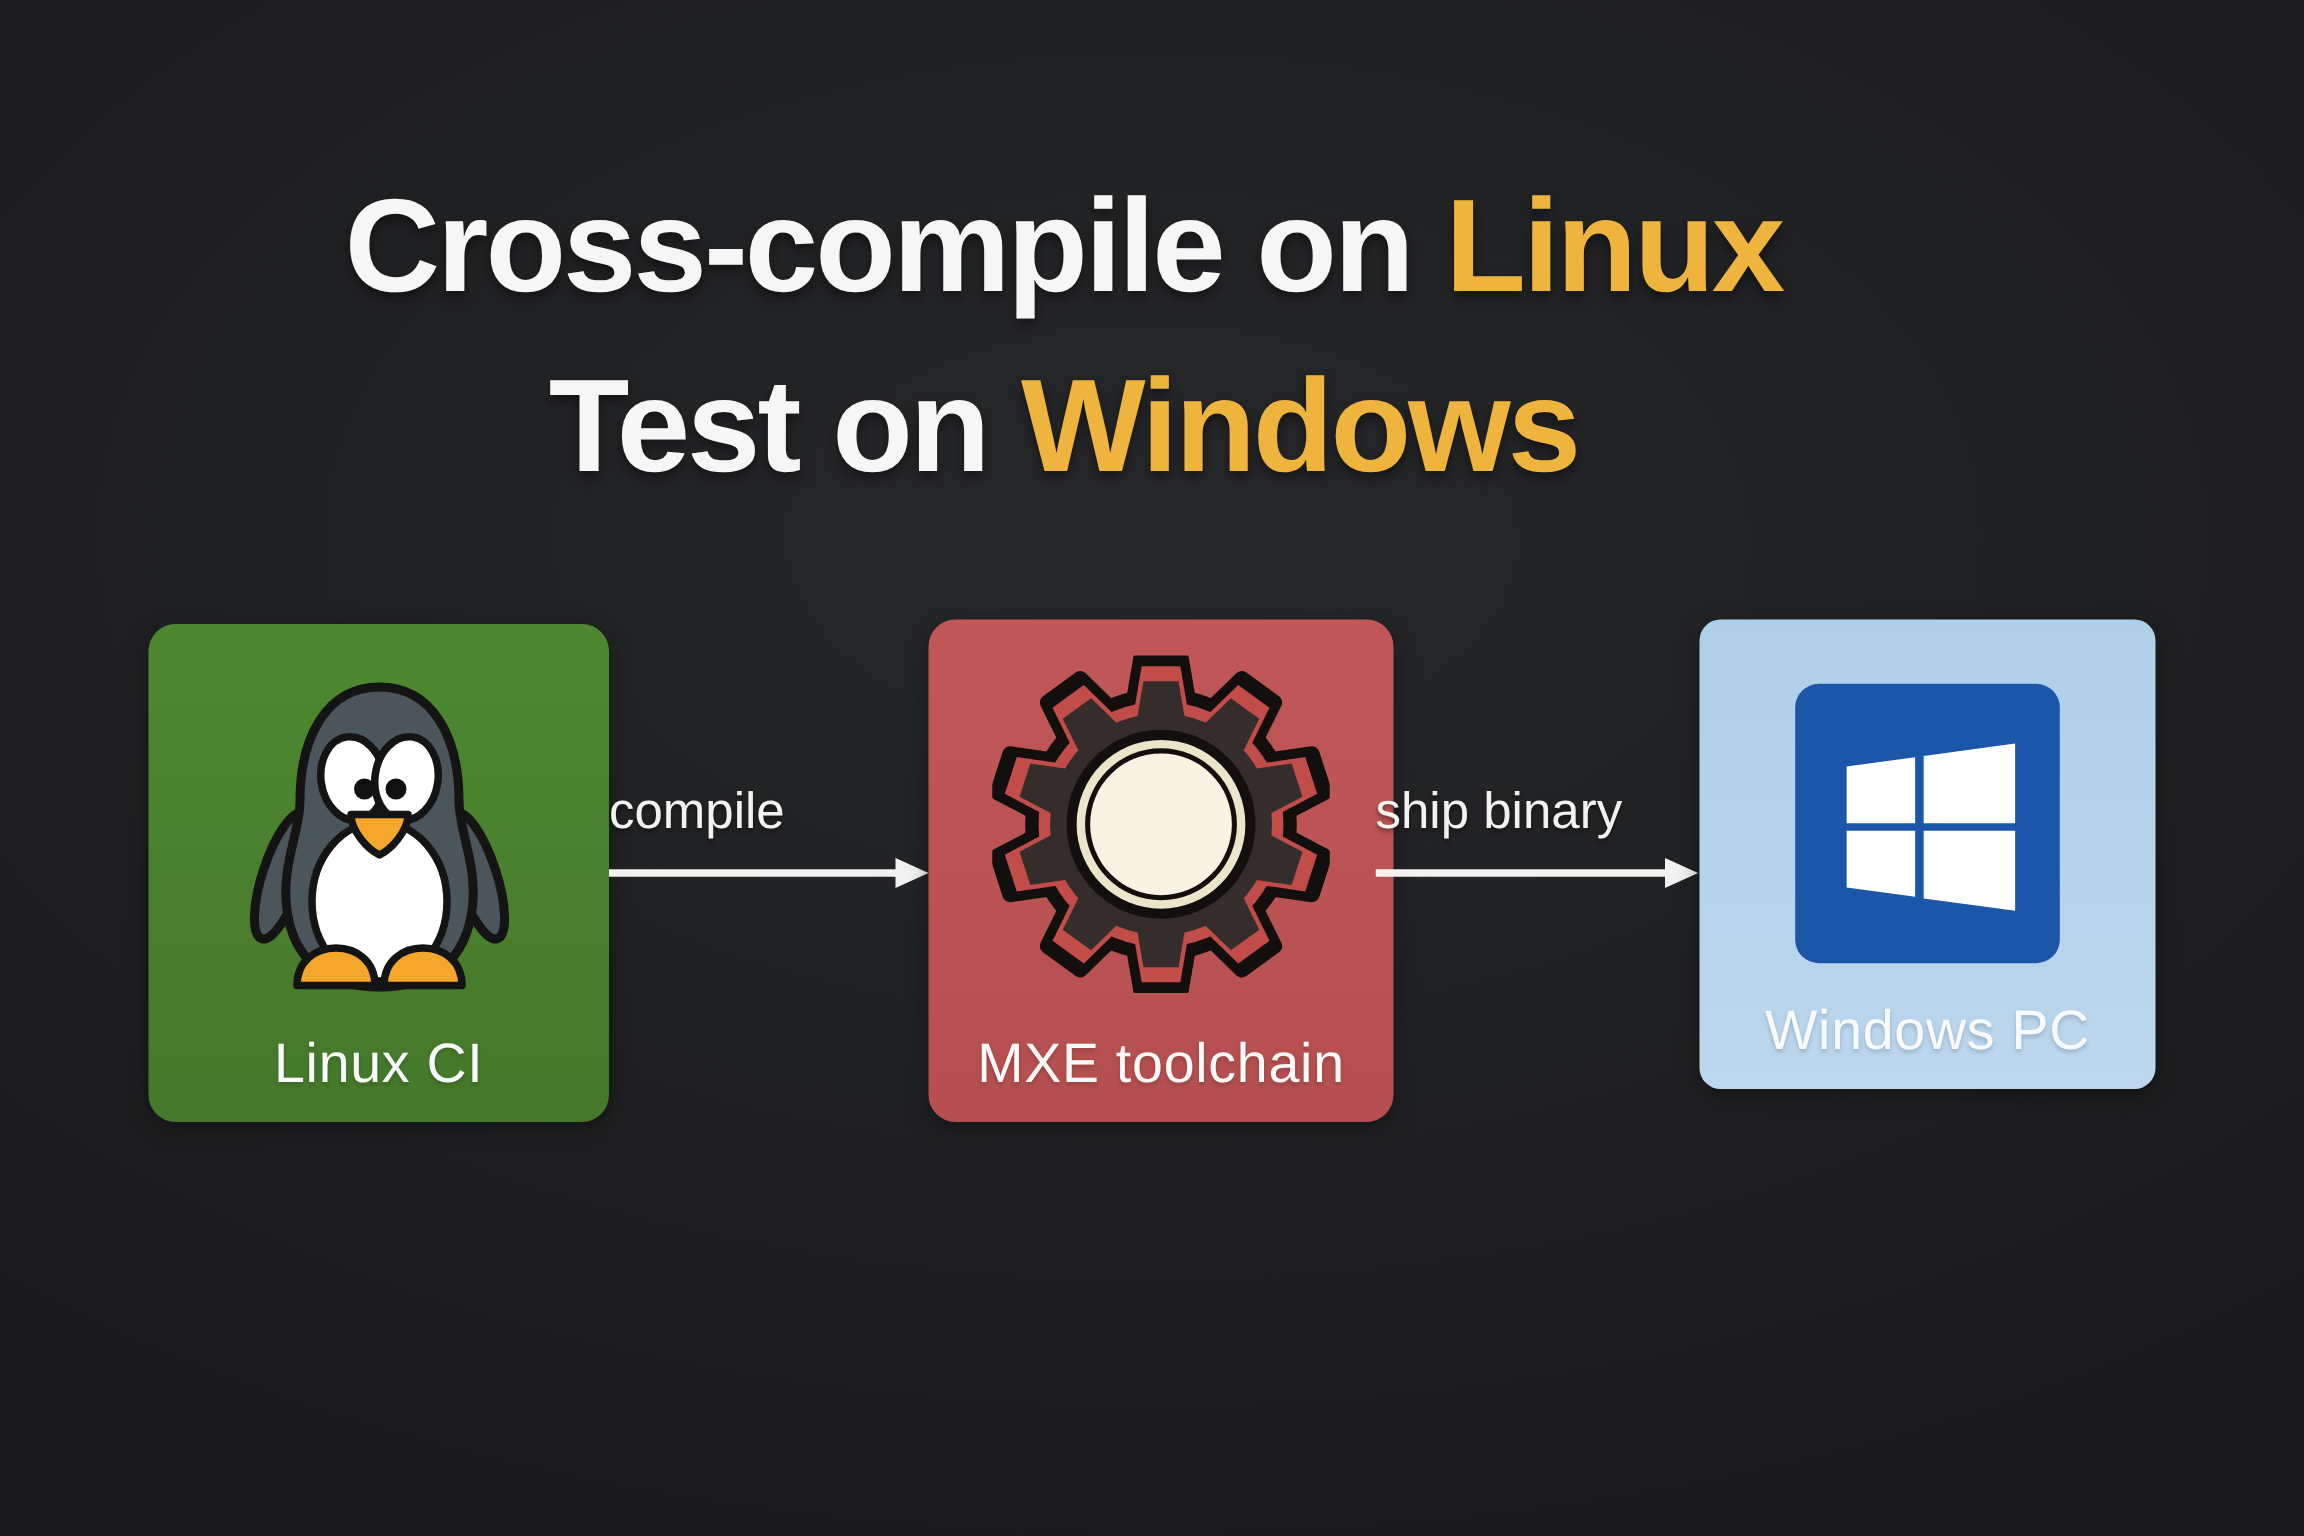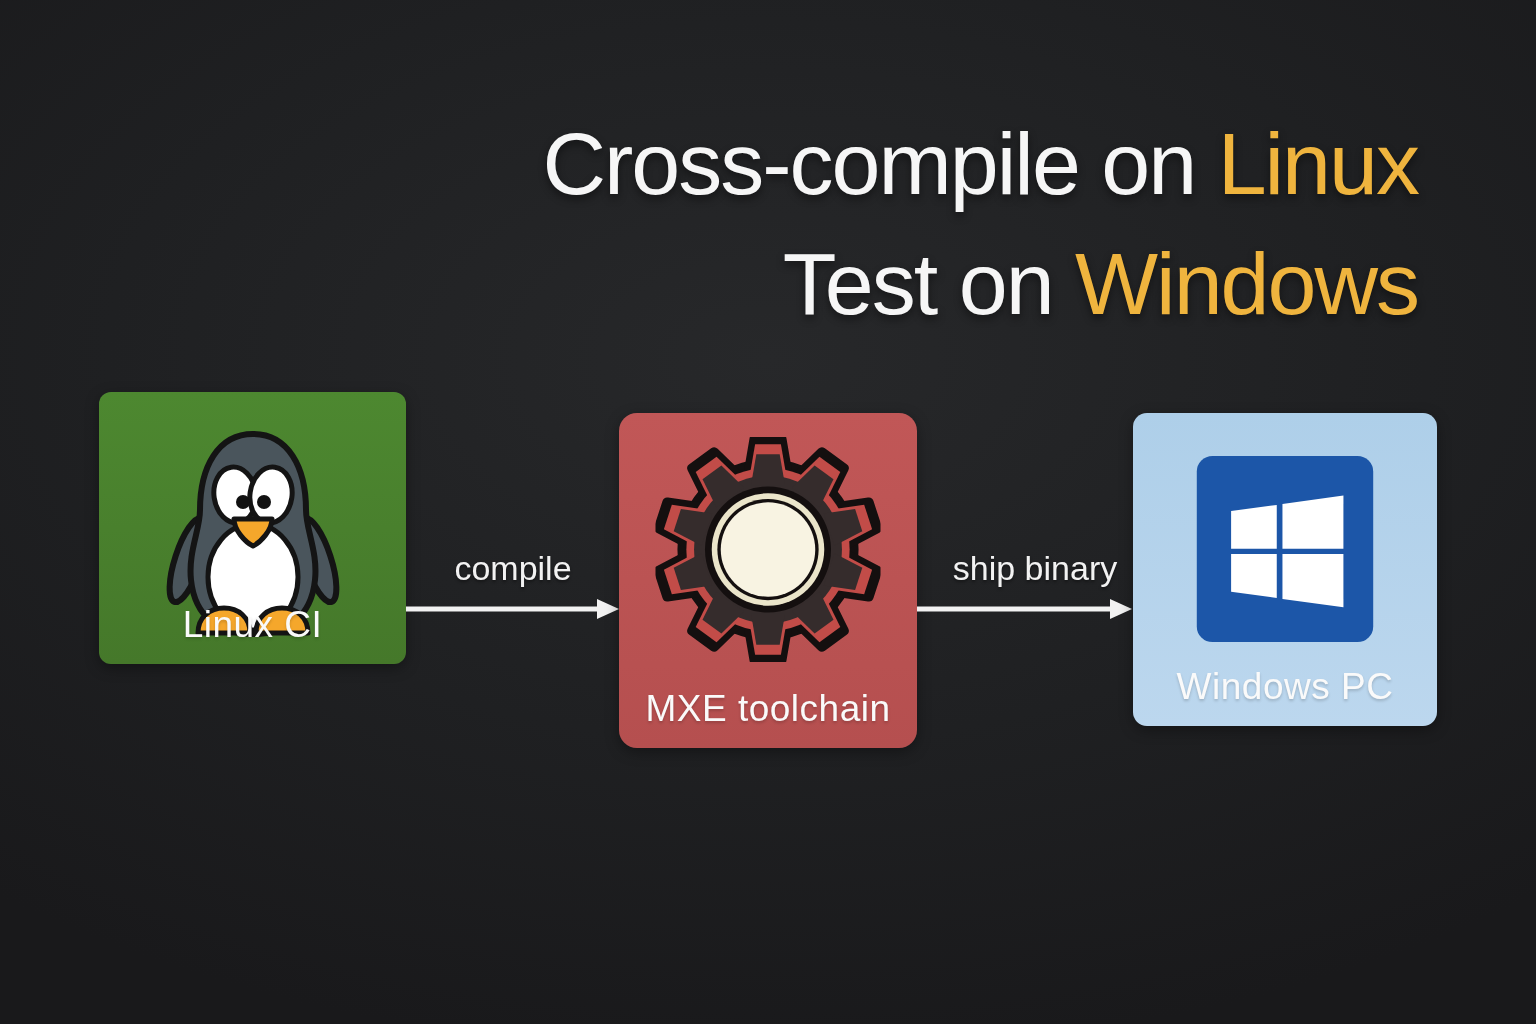--- a/index.html
+++ b/index.html
@@ -6,42 +6,42 @@
   body{
     width:1536px;height:1024px;position:relative;overflow:hidden;
     background:#1f2022;
     font-family:"Liberation Sans",sans-serif;
   }
   .stage{
     position:absolute;inset:0;
     background:radial-gradient(ellipse 1200px 700px at 50% 35%, #27282a 0%, #1f2022 55%, #19191b 100%);
   }
   
-  .title{position:absolute;top:104px;left:0;width:1418px;margin:0;text-align:right;font-weight:400;}
+  .title{position:absolute;top:104px;left:0;width:1418px;margin:0;text-align:center;font-weight:700;}
   .title-line{
     height:120px;line-height:120px;font-size:88px;letter-spacing:-2px;
     color:#f6f6f6;text-shadow:0 4px 8px rgba(0,0,0,.45);white-space:pre;
   }
   .accent{color:#efb43e;}
   
   .node{position:absolute;border-radius:18px;box-shadow:0 4px 14px rgba(0,0,0,.35);}
-  .node-linux   {left:99px;  top:392px; width:307px; height:272px; background:linear-gradient(180deg,#4d8830 0%, #45782a 100%);border-radius:12px;}
-  .node-mxe     {left:619px; top:413px; width:298px; height:335px; background:linear-gradient(180deg,#c15757 0%, #b54f4f 100%);}
+  .node-linux   {left:99px;  top:416px; width:307px; height:332px; background:linear-gradient(180deg,#4d8830 0%, #45782a 100%);}
+  .node-mxe     {left:619px; top:413px; width:298px; height:335px; background:linear-gradient(180deg,#c15757 0%, #b54f4f 100%);padding-left:12px;}
   .node-windows {left:1133px;top:413px; width:304px; height:313px; border-radius:14px; background:linear-gradient(180deg,#aecfe9 0%, #bcd7ee 100%);}
   .node-icon{position:absolute;left:50%;transform:translateX(-50%);}
   .node-linux .node-icon{top:30px;}
   .node-mxe .node-icon{top:24px;}
   .node-windows .node-icon{top:36px;}
   .node-label{
     position:absolute;left:0;bottom:18px;width:100%;text-align:center;
     font-size:37px;line-height:42px;color:#fafafa;letter-spacing:.5px;
     text-shadow:0 2px 3px rgba(0,0,0,.18);
   }
   
-  .edge{position:absolute;top:548px;text-align:center;}
+  .edge{position:absolute;top:521px;}
   .edge-1{left:406px;width:214px;}
   .edge-2{left:917px;width:236px;}
   .edge-label{font-size:34px;line-height:40px;color:#f2f2f2;text-shadow:0 2px 3px rgba(0,0,0,.4);}
   .edge svg{display:block;margin-top:8px;}
 </style>
 </head>
 <body>
 
 <div class="stage">
 

